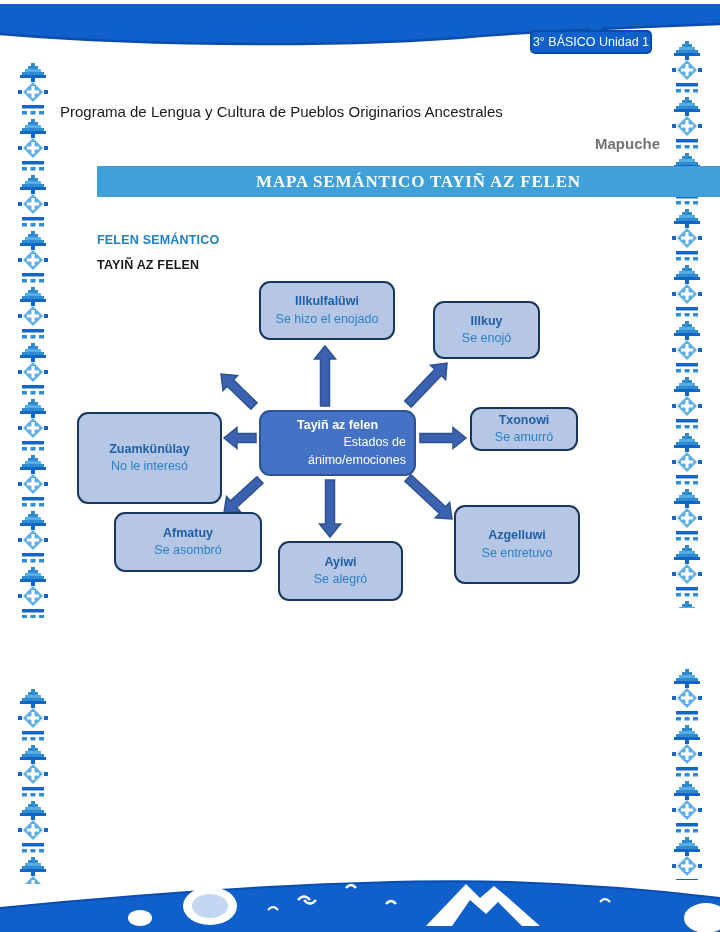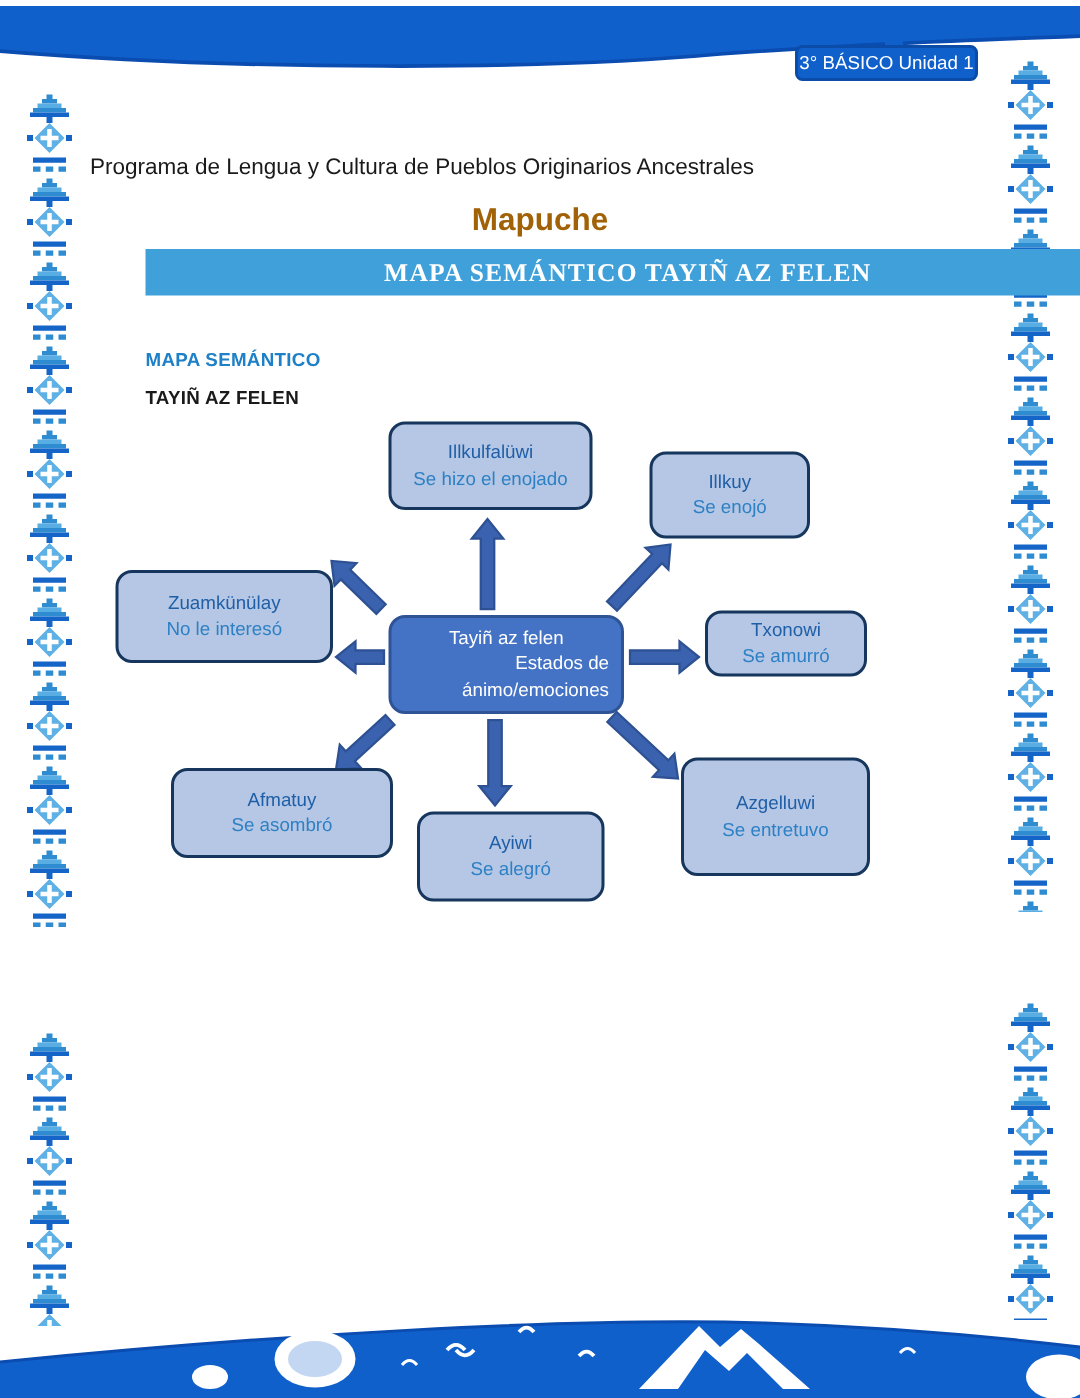--- a/index.html
+++ b/index.html
@@ -24,22 +24,22 @@
     box-sizing:border-box;white-space:nowrap;
   }
   
   .totem{position:absolute;}
   
   #program-title{
     position:absolute;left:60px;top:103px;width:600px;text-align:left;
     font-size:15px;color:#1a1a1a;
   }
   #language-title{
-    position:absolute;left:60px;top:135px;width:600px;text-align:center;
-    font-size:21px;font-weight:bold;color:#a16207;
+    position:absolute;left:60px;top:135px;width:600px;text-align:right;
+    font-size:15px;font-weight:bold;color:#737373;
   }
   #banner{
     position:absolute;left:97px;top:166px;width:643px;height:31px;
     background:var(--banner-blue);
     display:flex;align-items:center;justify-content:center;
     color:#ffffff;font-family:"Liberation Serif",serif;font-weight:bold;
     font-size:17px;letter-spacing:0.8px;
   }
   #section-label{
     position:absolute;left:97px;top:233px;font-size:12.5px;font-weight:bold;
@@ -51,21 +51,21 @@
   }
   
   #arrow-layer{position:absolute;left:0;top:0;pointer-events:none;}
   .node{
     position:absolute;box-sizing:border-box;
     background:var(--node-fill);border:2px solid var(--node-border);
     border-radius:11px;
     display:flex;flex-direction:column;align-items:center;justify-content:center;
     text-align:center;line-height:1.4;font-size:12.5px;padding:4px 8px;
   }
-  .node .term{font-weight:normal;color:var(--term-blue);}
+  .node .term{font-weight:bold;color:var(--term-blue);}
   .node .trans{color:var(--trans-blue);}
   #node-center{
     background:var(--center-fill);border:2.5px solid var(--center-border);
   }
   #node-center .term{color:#ffffff;}
   #node-center .trans{color:#ffffff;text-align:right;}
 </style>
 </head>
 <body>
 
@@ -121,21 +121,21 @@
   </div>
   <div class="totem" style="left:672px;top:668px">
     <svg width="30" height="212">
         <rect width="30" height="212" fill="url(#totemPat)"></rect>
       </svg>
   </div>
 
   <div id="program-title">Programa de Lengua y Cultura de Pueblos Originarios Ancestrales</div>
   <div id="language-title">Mapuche</div>
   <div id="banner">MAPA SEMÁNTICO TAYIÑ AZ FELEN</div>
-  <div id="section-label">MAPA SEMÁNTICO</div>
+  <div id="section-label">FELEN SEMÁNTICO</div>
   <div id="section-subtitle">TAYIÑ AZ FELEN</div>
 
   <svg id="arrow-layer" width="720" height="932" viewBox="0 0 720 932">
       <polygon points="329.5,406.0 329.5,359.0 335.5,359.0 325.0,346.0 314.5,359.0 320.5,359.0 320.5,406.0" fill="#3a62ae" stroke="#2e5193" stroke-width="1.5"></polygon>
       <polygon points="411.3,407.1 441.3,375.5 445.6,379.7 447.0,363.0 430.4,365.2 434.8,369.3 404.7,400.9" fill="#3a62ae" stroke="#2e5193" stroke-width="1.5"></polygon>
       <polygon points="420.0,442.5 453.0,442.5 453.0,448.5 466.0,438.0 453.0,427.5 453.0,433.5 420.0,433.5" fill="#3a62ae" stroke="#2e5193" stroke-width="1.5"></polygon>
       <polygon points="404.9,481.3 439.4,513.4 435.3,517.8 452.0,519.0 449.6,502.5 445.6,506.8 411.1,474.7" fill="#3a62ae" stroke="#2e5193" stroke-width="1.5"></polygon>
       <polygon points="325.5,480.0 325.5,524.0 319.5,524.0 330.0,537.0 340.5,524.0 334.5,524.0 334.5,480.0" fill="#3a62ae" stroke="#2e5193" stroke-width="1.5"></polygon>
       <polygon points="257.0,476.7 230.5,500.9 226.5,496.5 224.0,513.0 240.7,512.0 236.6,507.5 263.0,483.3" fill="#3a62ae" stroke="#2e5193" stroke-width="1.5"></polygon>
       <polygon points="256.0,433.5 237.0,433.5 237.0,427.5 224.0,438.0 237.0,448.5 237.0,442.5 256.0,442.5" fill="#3a62ae" stroke="#2e5193" stroke-width="1.5"></polygon>
@@ -159,21 +159,21 @@
     <span class="trans">Se entretuvo</span>
   </div>
   <div class="node" id="node-ayiwi" style="left:278px;top:541px;width:125px;height:60px">
     <span class="term">Ayiwi</span>
     <span class="trans">Se alegró</span>
   </div>
   <div class="node" id="node-afmatuy" style="left:114px;top:512px;width:148px;height:60px">
     <span class="term">Afmatuy</span>
     <span class="trans">Se asombró</span>
   </div>
-  <div class="node" id="node-zuamkunulay" style="left:77px;top:380px;width:145px;height:62px">
+  <div class="node" id="node-zuamkunulay" style="left:77px;top:412px;width:145px;height:92px">
     <span class="term">Zuamkünülay</span>
     <span class="trans">No le interesó</span>
   </div>
   <div class="node" id="node-center" style="left:259px;top:410px;width:157px;height:66px">
     <span class="term">Tayiñ az felen</span>
     <span class="trans">Estados de ánimo/emociones</span>
   </div>
 
   <svg id="bottom-band" class="band-svg" width="720" height="92" viewBox="0 0 720 92" preserveAspectRatio="none">
       <path d="M0,68 C180,50 380,38 510,42 C600,45 670,52 720,58 L720,92 L0,92 Z" fill="#1060cc"></path>

